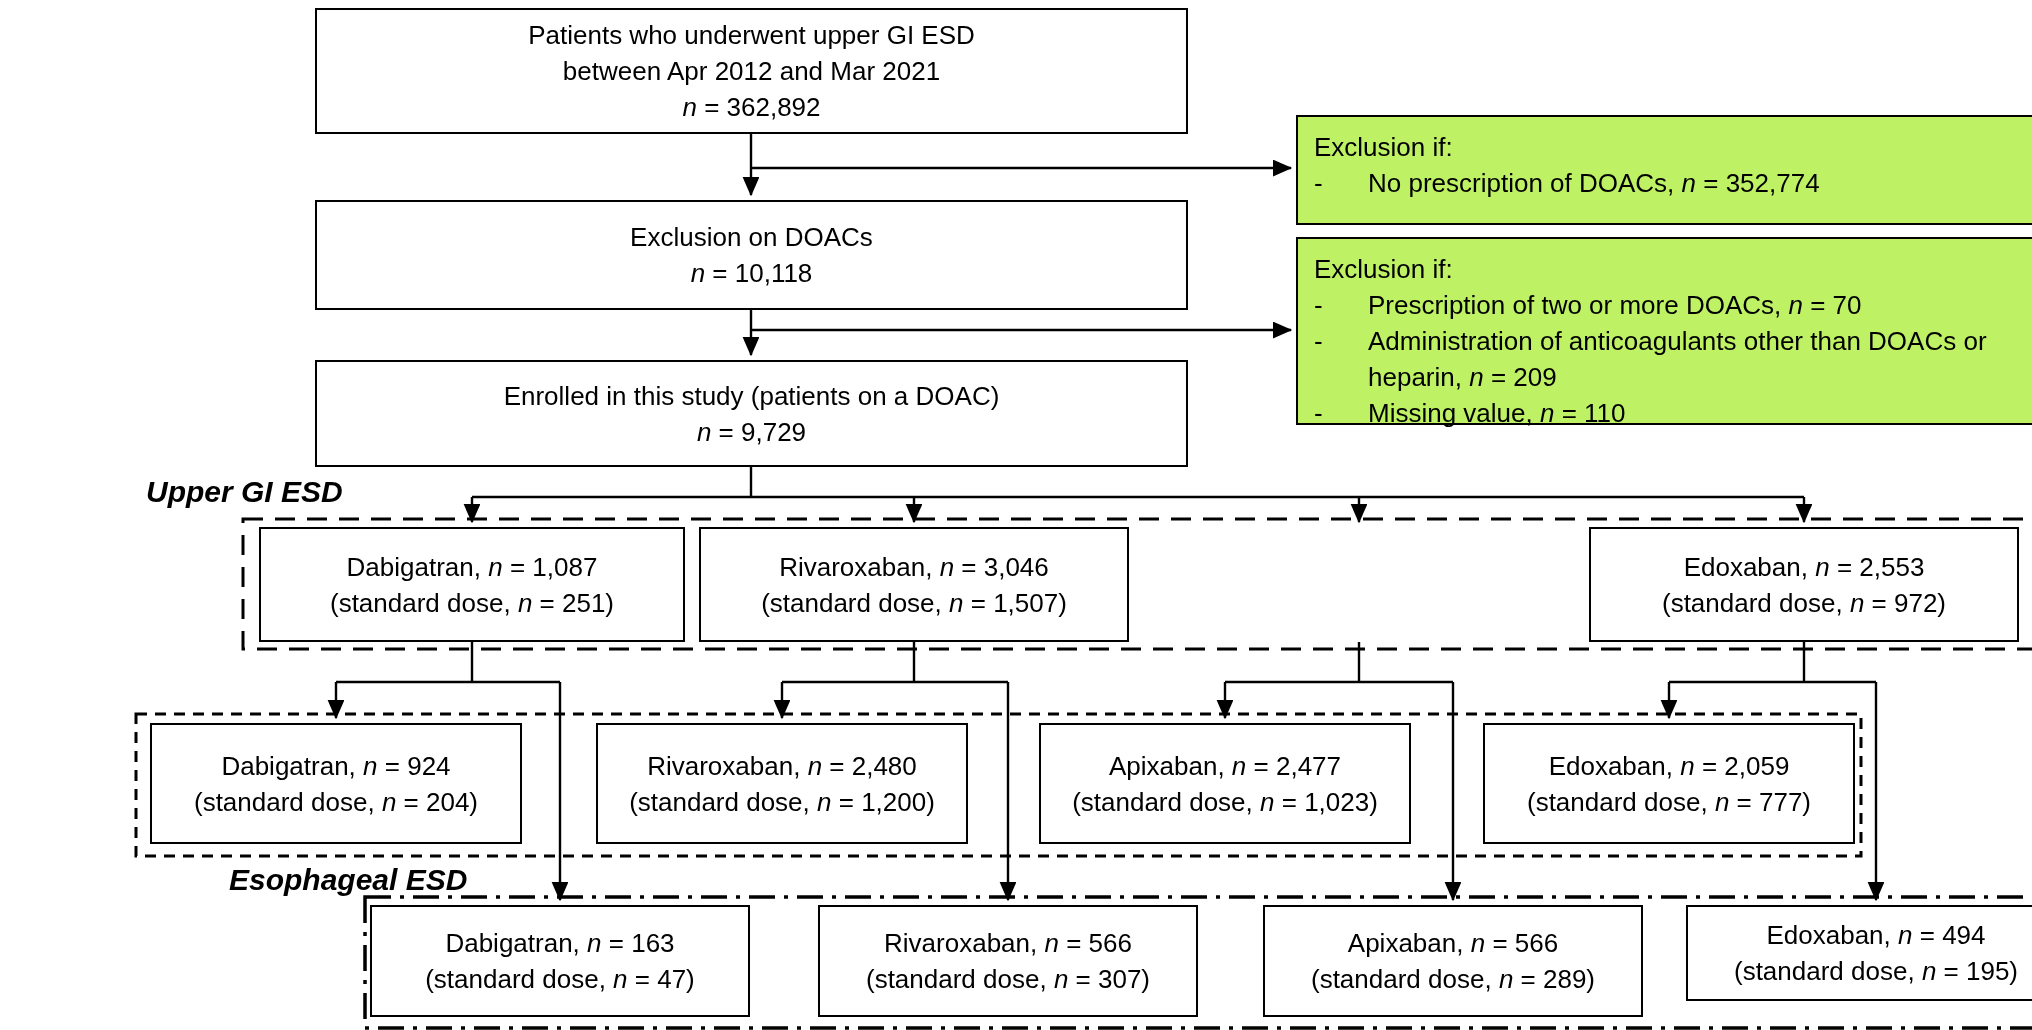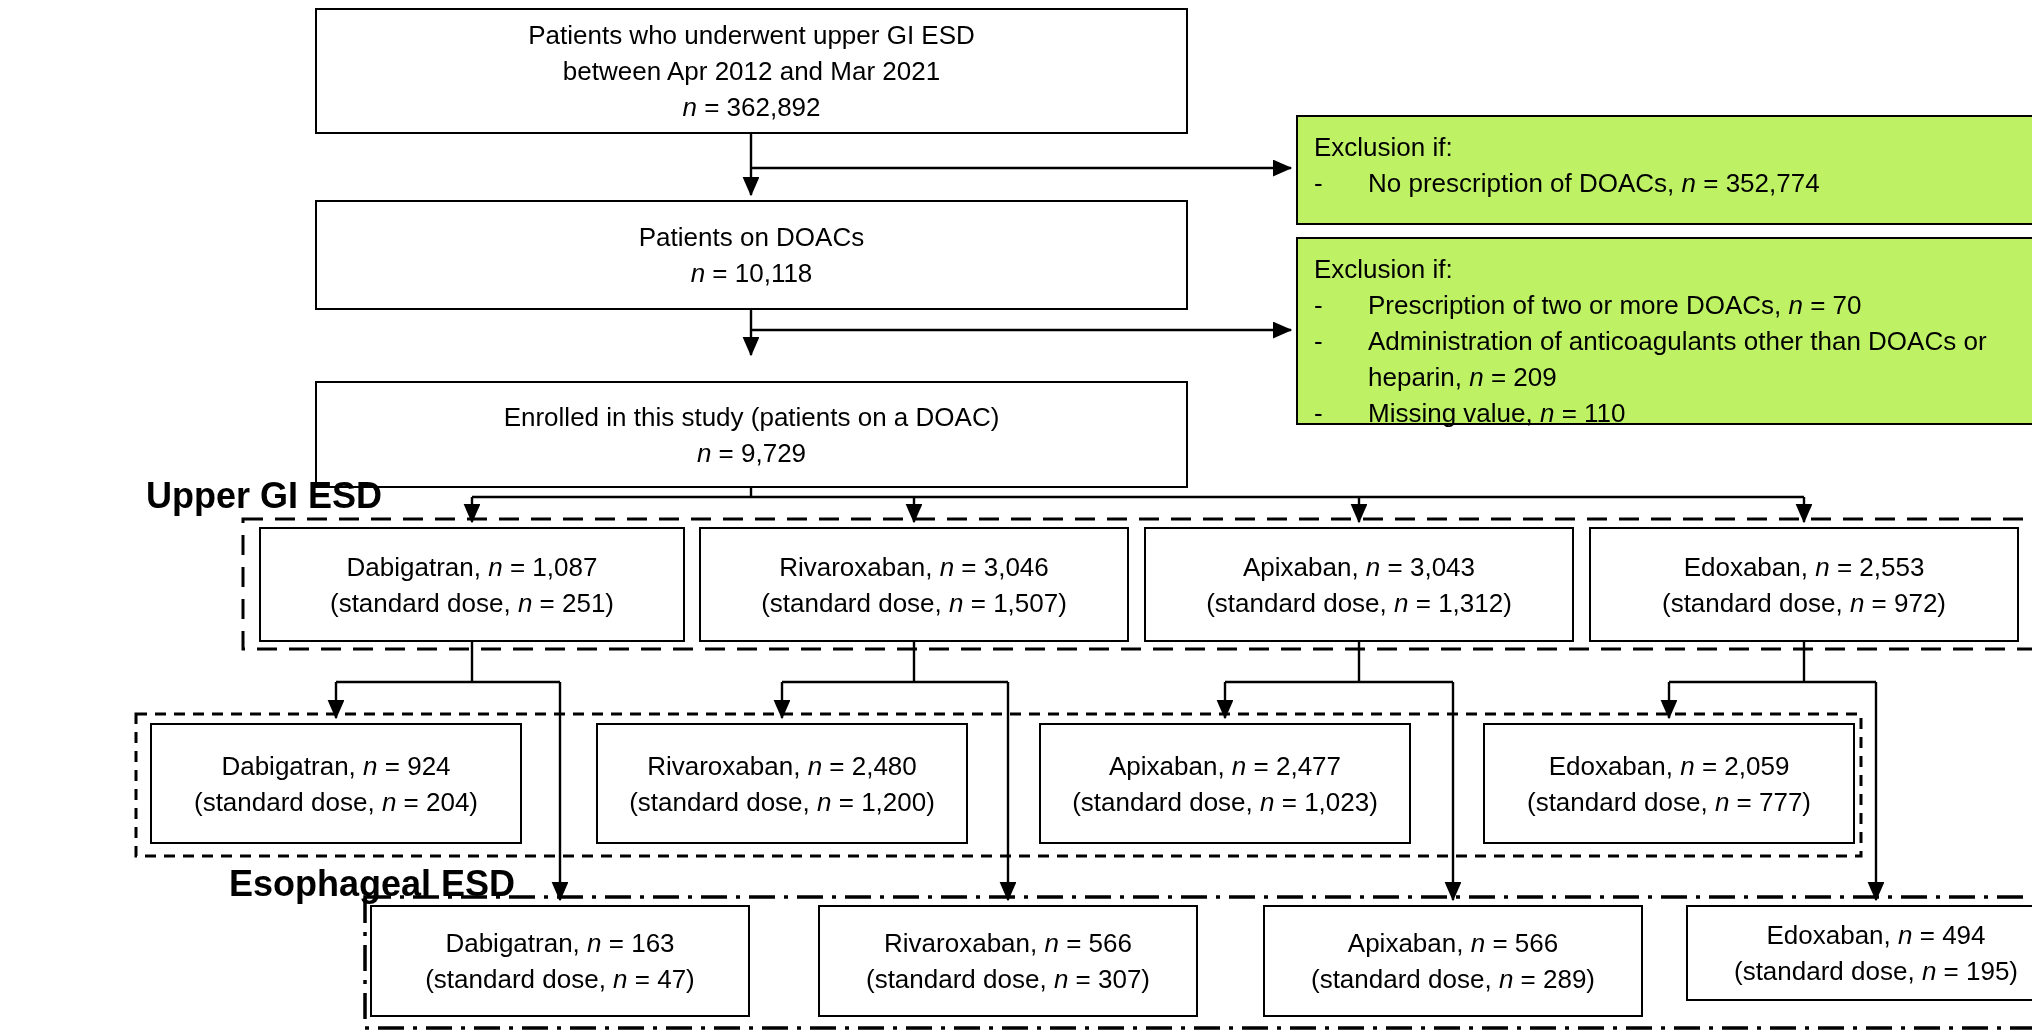--- a/index.html
+++ b/index.html
@@ -31,22 +31,23 @@
     box-sizing:border-box;
     font-size:26px;line-height:36px;
     padding:12px 10px 6px 16px;
     text-align:left;
   }
   .ex-item{display:flex;align-items:flex-start;}
   .ex-dash{width:54px;flex:0 0 54px;}
   .ex-text{max-width:645px;}
   .rowlabel{
     position:absolute;
-    font-size:36px;font-weight:bold;
+    font-size:30px;font-weight:bold;
     white-space:nowrap;
+    font-style:italic;
   }
 </style>
 </head>
 <body>
 
 <div id="stage">
 
   <svg id="wires" viewBox="0 0 2032 1030" xmlns="http://www.w3.org/2000/svg">
     <defs>
       <marker id="ah" markerWidth="9" markerHeight="8" refX="7.5" refY="3.5" orient="auto">
@@ -94,25 +95,25 @@
     </g>
   </svg>
 
   <div class="box" style="left:272px;top:8px;width:873px;height:126px">
     <div>Patients who underwent upper GI ESD</div>
     <div>between Apr 2012 and Mar 2021</div>
     <div><i>n</i> = 362,892</div>
   </div>
 
   <div class="box" style="left:272px;top:200px;width:873px;height:110px">
-    <div>Patients on DOACs</div>
+    <div>Exclusion on DOACs</div>
     <div><i>n</i> = 10,118</div>
   </div>
 
-  <div class="box" style="left:272px;top:381px;width:873px;height:107px">
+  <div class="box" style="left:272px;top:360px;width:873px;height:107px">
     <div>Enrolled in this study (patients on a DOAC)</div>
     <div><i>n</i> = 9,729</div>
   </div>
 
   <div class="exbox" style="left:1253px;top:115px;width:755px;height:110px">
     <div>Exclusion if:</div>
     <div class="ex-item">
       <span class="ex-dash">-</span>
       <span class="ex-text">No prescription of DOACs, <i>n</i> = 352,774</span>
     </div>
@@ -137,24 +138,20 @@
   <div class="rowlabel" style="left:103px;top:475px">Upper GI ESD</div>
   <div class="rowlabel" style="left:186px;top:863px">Esophageal ESD</div>
 
   <div class="box" style="left:216px;top:527px;width:426px;height:115px">
     <div>Dabigatran, <i>n</i> = 1,087</div>
     <div>(standard dose, <i>n</i> = 251)</div>
   </div>
   <div class="box" style="left:656px;top:527px;width:430px;height:115px">
     <div>Rivaroxaban, <i>n</i> = 3,046</div>
     <div>(standard dose, <i>n</i> = 1,507)</div>
-  </div>
-  <div class="box" style="left:1101px;top:527px;width:430px;height:115px">
-    <div>Apixaban, <i>n</i> = 3,043</div>
-    <div>(standard dose, <i>n</i> = 1,312)</div>
   </div>
   <div class="box" style="left:1546px;top:527px;width:430px;height:115px">
     <div>Edoxaban, <i>n</i> = 2,553</div>
     <div>(standard dose, <i>n</i> = 972)</div>
   </div>
 
   <div class="box" style="left:107px;top:723px;width:372px;height:121px">
     <div>Dabigatran, <i>n</i> = 924</div>
     <div>(standard dose, <i>n</i> = 204)</div>
   </div>

